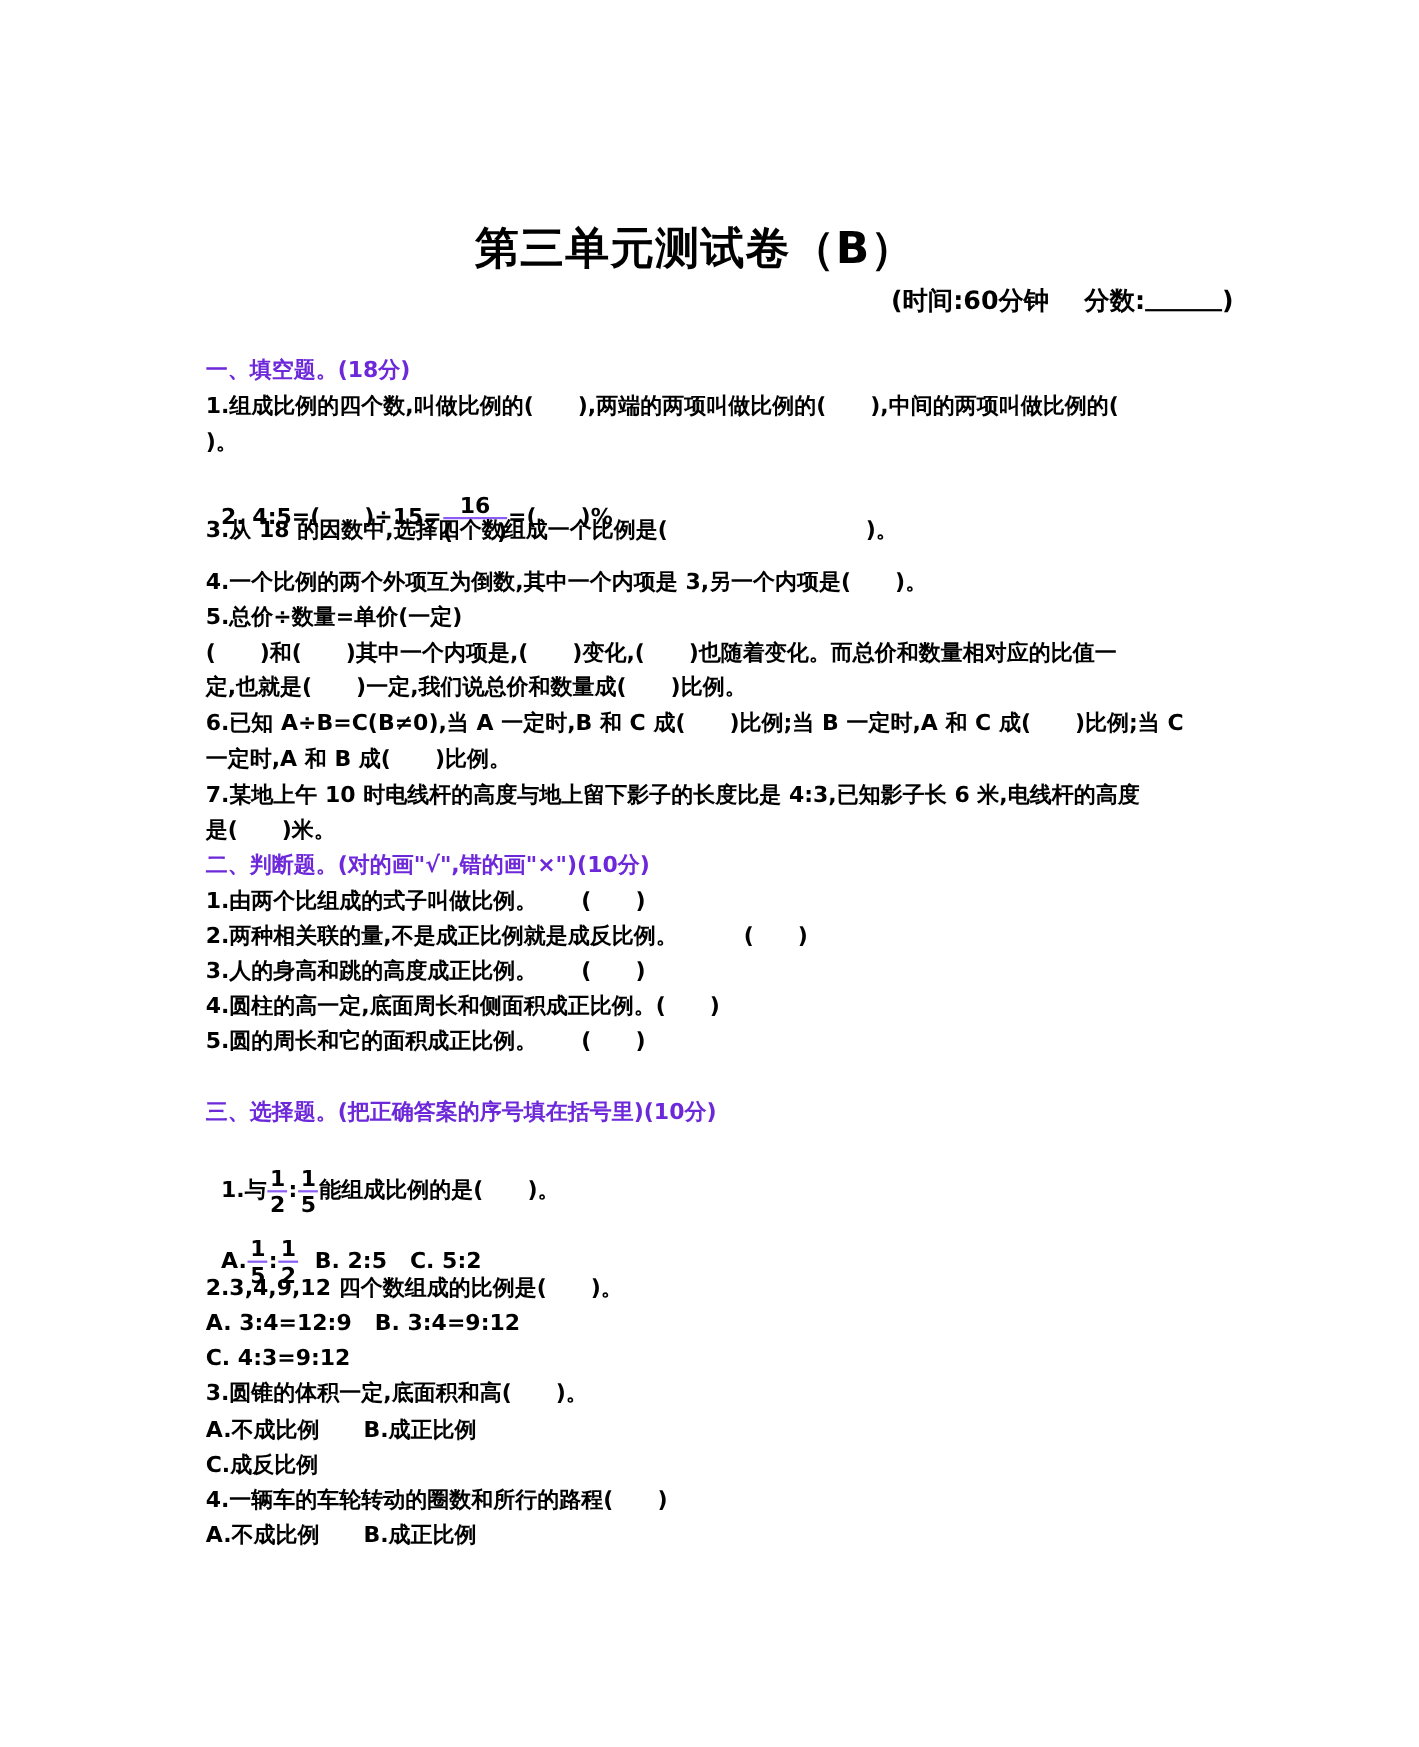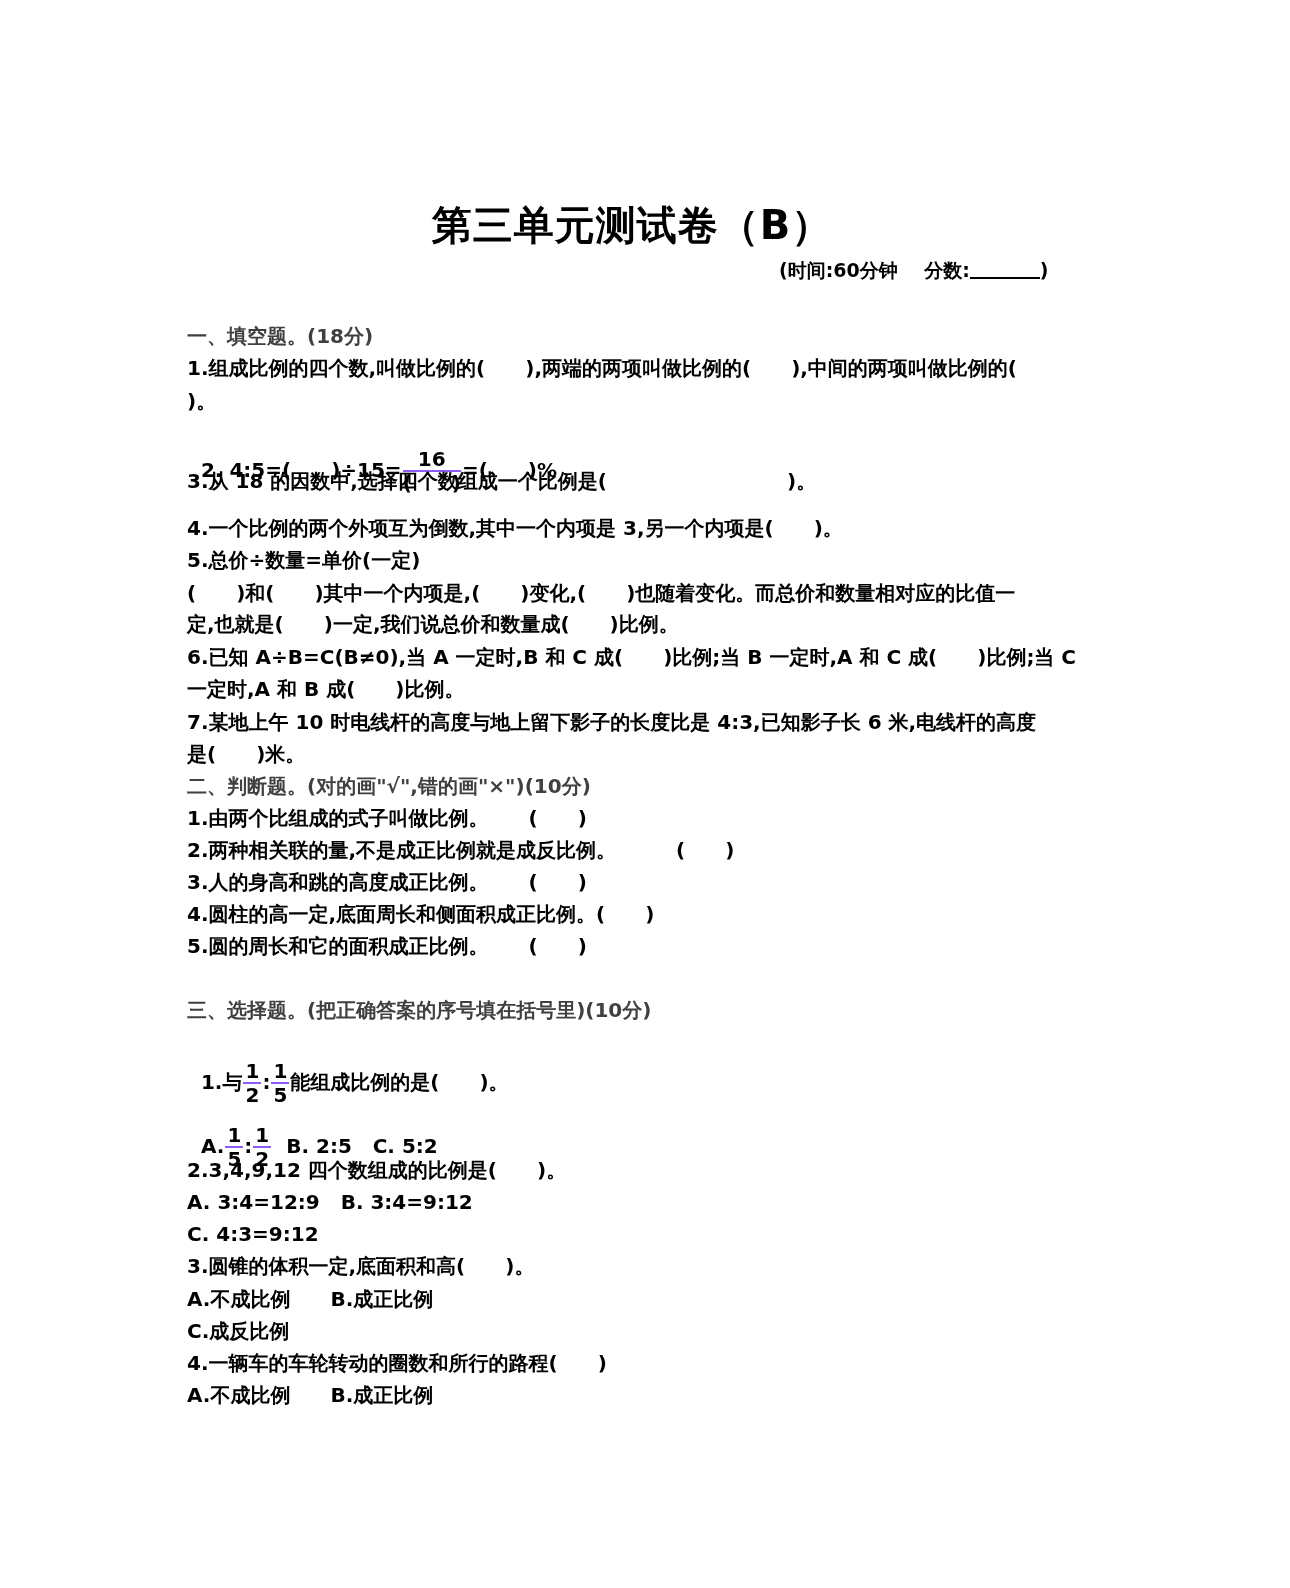--- a/index.html
+++ b/index.html
@@ -1,23 +1,23 @@
 <!DOCTYPE html>
 <html><head>
 <meta charset="utf-8">
 <style>
   html, body { margin: 0; padding: 0; background: #ffffff; }
   body { width: 1290px; height: 1588px; position: relative; overflow: hidden;
          font-family: "DejaVu Sans", "Liberation Sans", sans-serif; color: #000; font-weight: bold; }
   .title { position: absolute; top: 198px; left: 0; width: 1264px; text-align: center;
            font-size: 40px; font-weight: bold; letter-spacing: 1px; }
-  .sub { position: absolute; top: 258px; left: 779px; font-size: 19px; }
+  .sub { position: absolute; top: 258px; left: 810px; font-size: 23px; }
   .sub .blank { display: inline-block; width: 70px; border-bottom: 2px solid #000; height: 18px; vertical-align: -2px; }
   .line { position: absolute; left: 187px; font-size: 20px; white-space: pre; line-height: 28px; }
-  .red { color: #404040; }
+  .red { color: #6d28d9; }
   .frac { display: inline-block; vertical-align: middle; text-align: center; line-height: 22px; margin: 0 1px; }
   .frac span { display: block; }
   .frac .num { border-bottom: 2px solid #8b5cf6; padding: 0 2px; }
   .frac-big .num { padding: 0 4px; }
 </style>
 </head>
 <body>
 
 <div class="title">第三单元测试卷（B）</div>
 <div class="sub">

